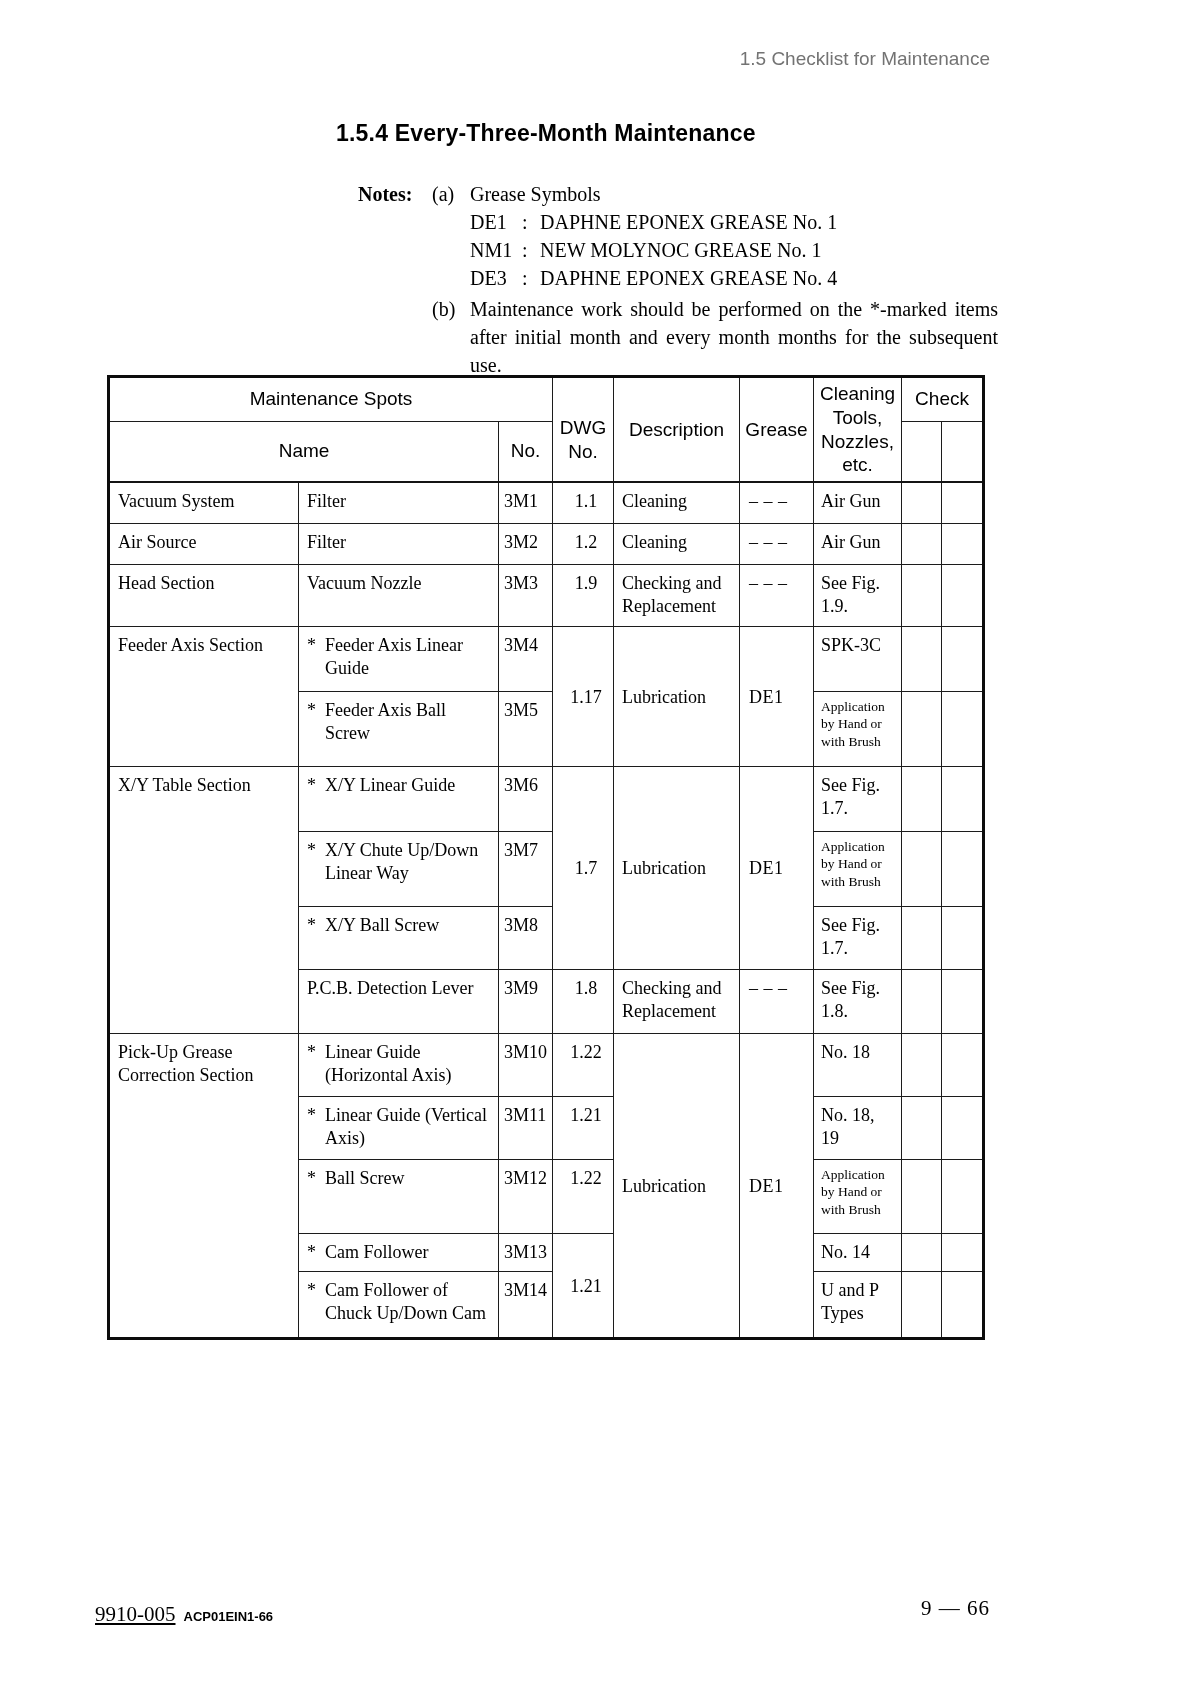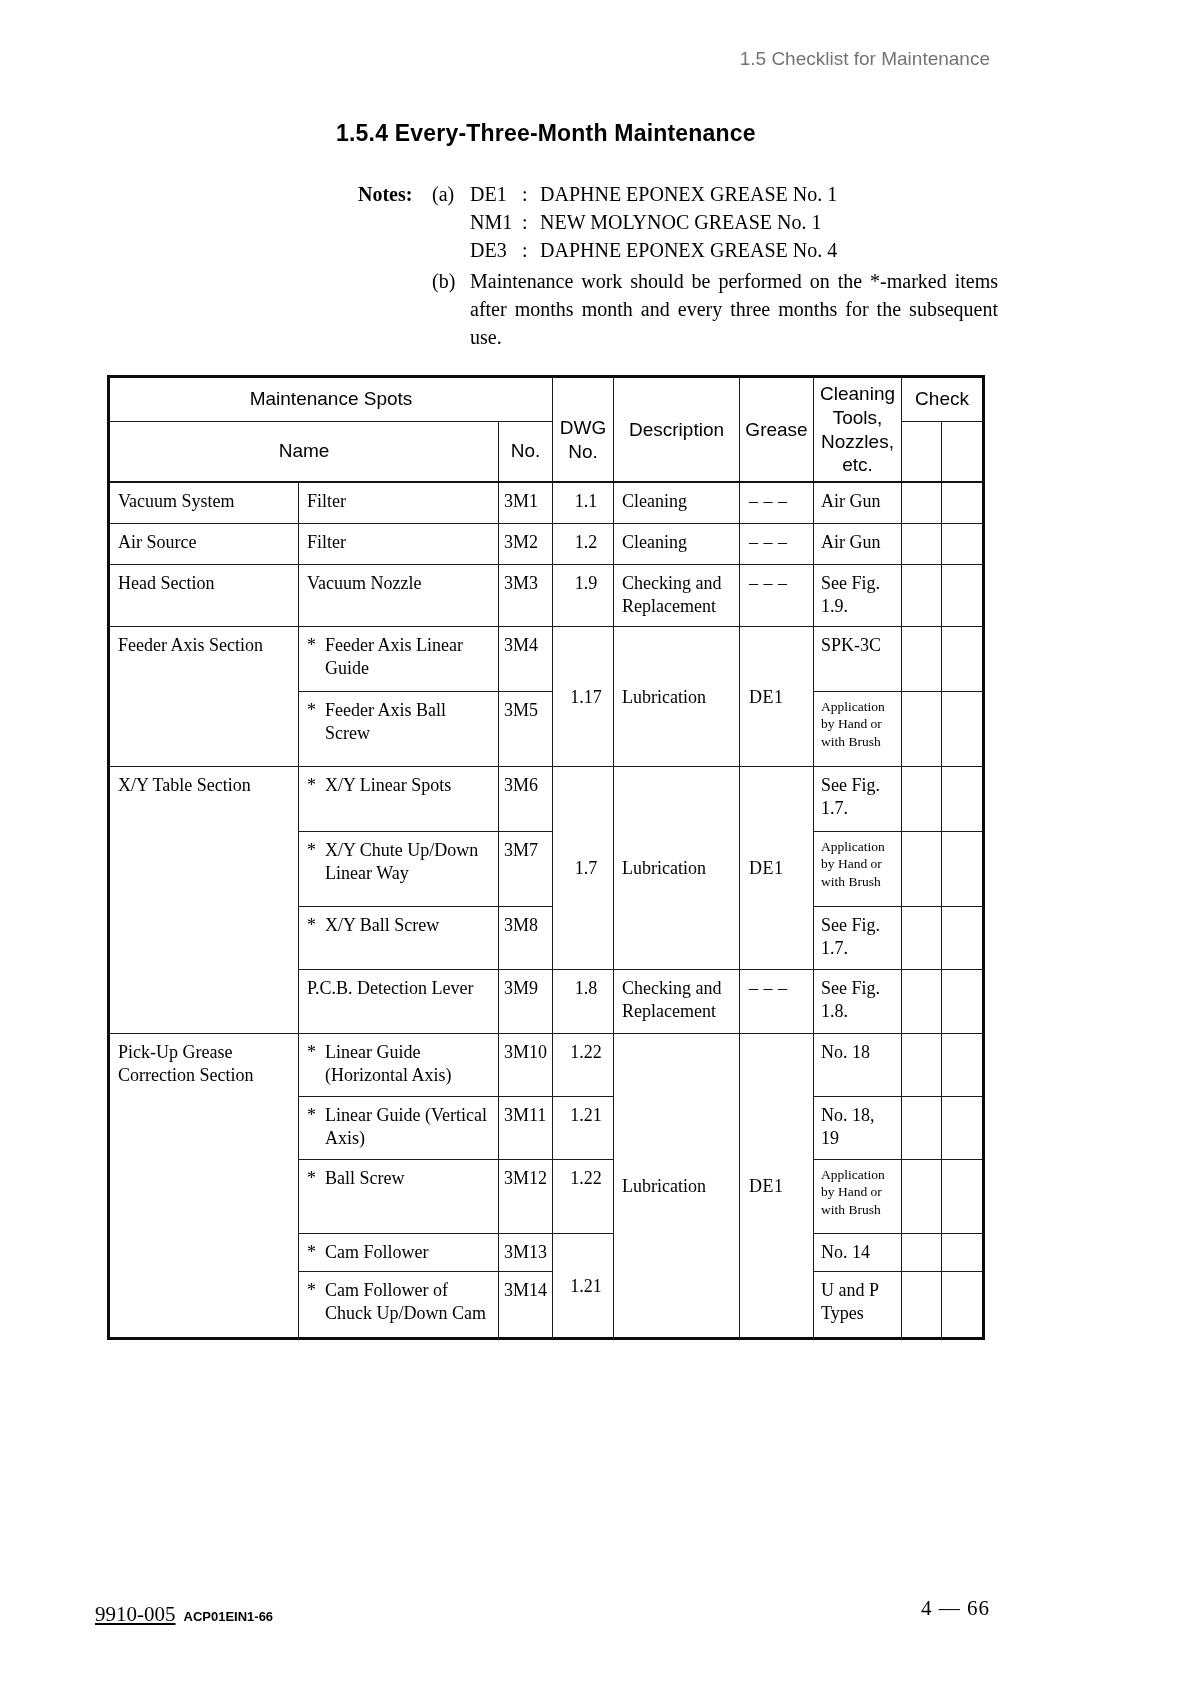--- a/index.html
+++ b/index.html
@@ -75,20 +75,21 @@
 
   <div class="header-right">1.5 Checklist for Maintenance</div>
 
   <div class="title">1.5.4 Every-Three-Month Maintenance</div>
 
   <div class="notes">
     <div class="note-row">
       <span class="notes-label">Notes:</span>
       <span class="note-marker">(a)</span>
       <div class="note-content">
+        <div>Grease Symbols</div>
         <div>
           <div class="symbol-row">
             <span class="symbol-code">DE1</span>
             <span class="symbol-sep">:</span>
             <span>DAPHNE EPONEX GREASE No. 1</span>
           </div>
           <div class="symbol-row">
             <span class="symbol-code">NM1</span>
             <span class="symbol-sep">:</span>
             <span>NEW MOLYNOC GREASE No. 1</span>
@@ -97,21 +98,21 @@
             <span class="symbol-code">DE3</span>
             <span class="symbol-sep">:</span>
             <span>DAPHNE EPONEX GREASE No. 4</span>
           </div>
         </div>
       </div>
     </div>
     <div class="note-row note-b">
       <span class="notes-label"></span>
       <span class="note-marker">(b)</span>
-      <div class="note-content">Maintenance work should be performed on the *-marked items after months month and every three months for the subsequent use.</div>
+      <div class="note-content">Maintenance work should be performed on the *-marked items after initial month and every month months for the subsequent use.</div>
     </div>
   </div>
 
   <div class="maint-wrap">
     <table class="maint">
       <colgroup>
         <col style="width:190px">
           <col style="width:200px">
           <col style="width:54px">
         <col style="width:61px">
@@ -209,21 +210,21 @@
           <td class="c-no">3M5</td>
           <td class="c-tool small">Application by Hand or with Brush</td>
           <td class="c-chk"></td>
           <td class="c-chk"></td>
         </tr>
         <tr style="height:65px">
           <td class="c-sec" rowspan="4">X/Y Table Section</td>
           <td class="c-item">
               <div class="item-wrap">
                 <span class="star">*</span>
-                <span class="item-text">X/Y Linear Spots</span>
+                <span class="item-text">X/Y Linear Guide</span>
               </div>
             </td>
           <td class="c-no">3M6</td>
           <td class="c-dwg mid" rowspan="3">1.7</td>
           <td class="c-desc mid" rowspan="3">Lubrication</td>
           <td class="c-grease mid" rowspan="3">DE1</td>
           <td class="c-tool">See Fig. 1.7.</td>
           <td class="c-chk"></td>
           <td class="c-chk"></td>
         </tr>
@@ -332,15 +333,15 @@
           <td class="c-chk"></td>
           <td class="c-chk"></td>
         </tr>
       </tbody>
     </table>
   </div>
 
   <div class="footer-left">
     <span class="doc-code">9910-005</span><span class="doc-sub">ACP01EIN1-66</span>
   </div>
-  <div class="footer-right">4 — 66</div>
+  <div class="footer-right">9 — 66</div>
 
 </div>
 
 </body></html>

